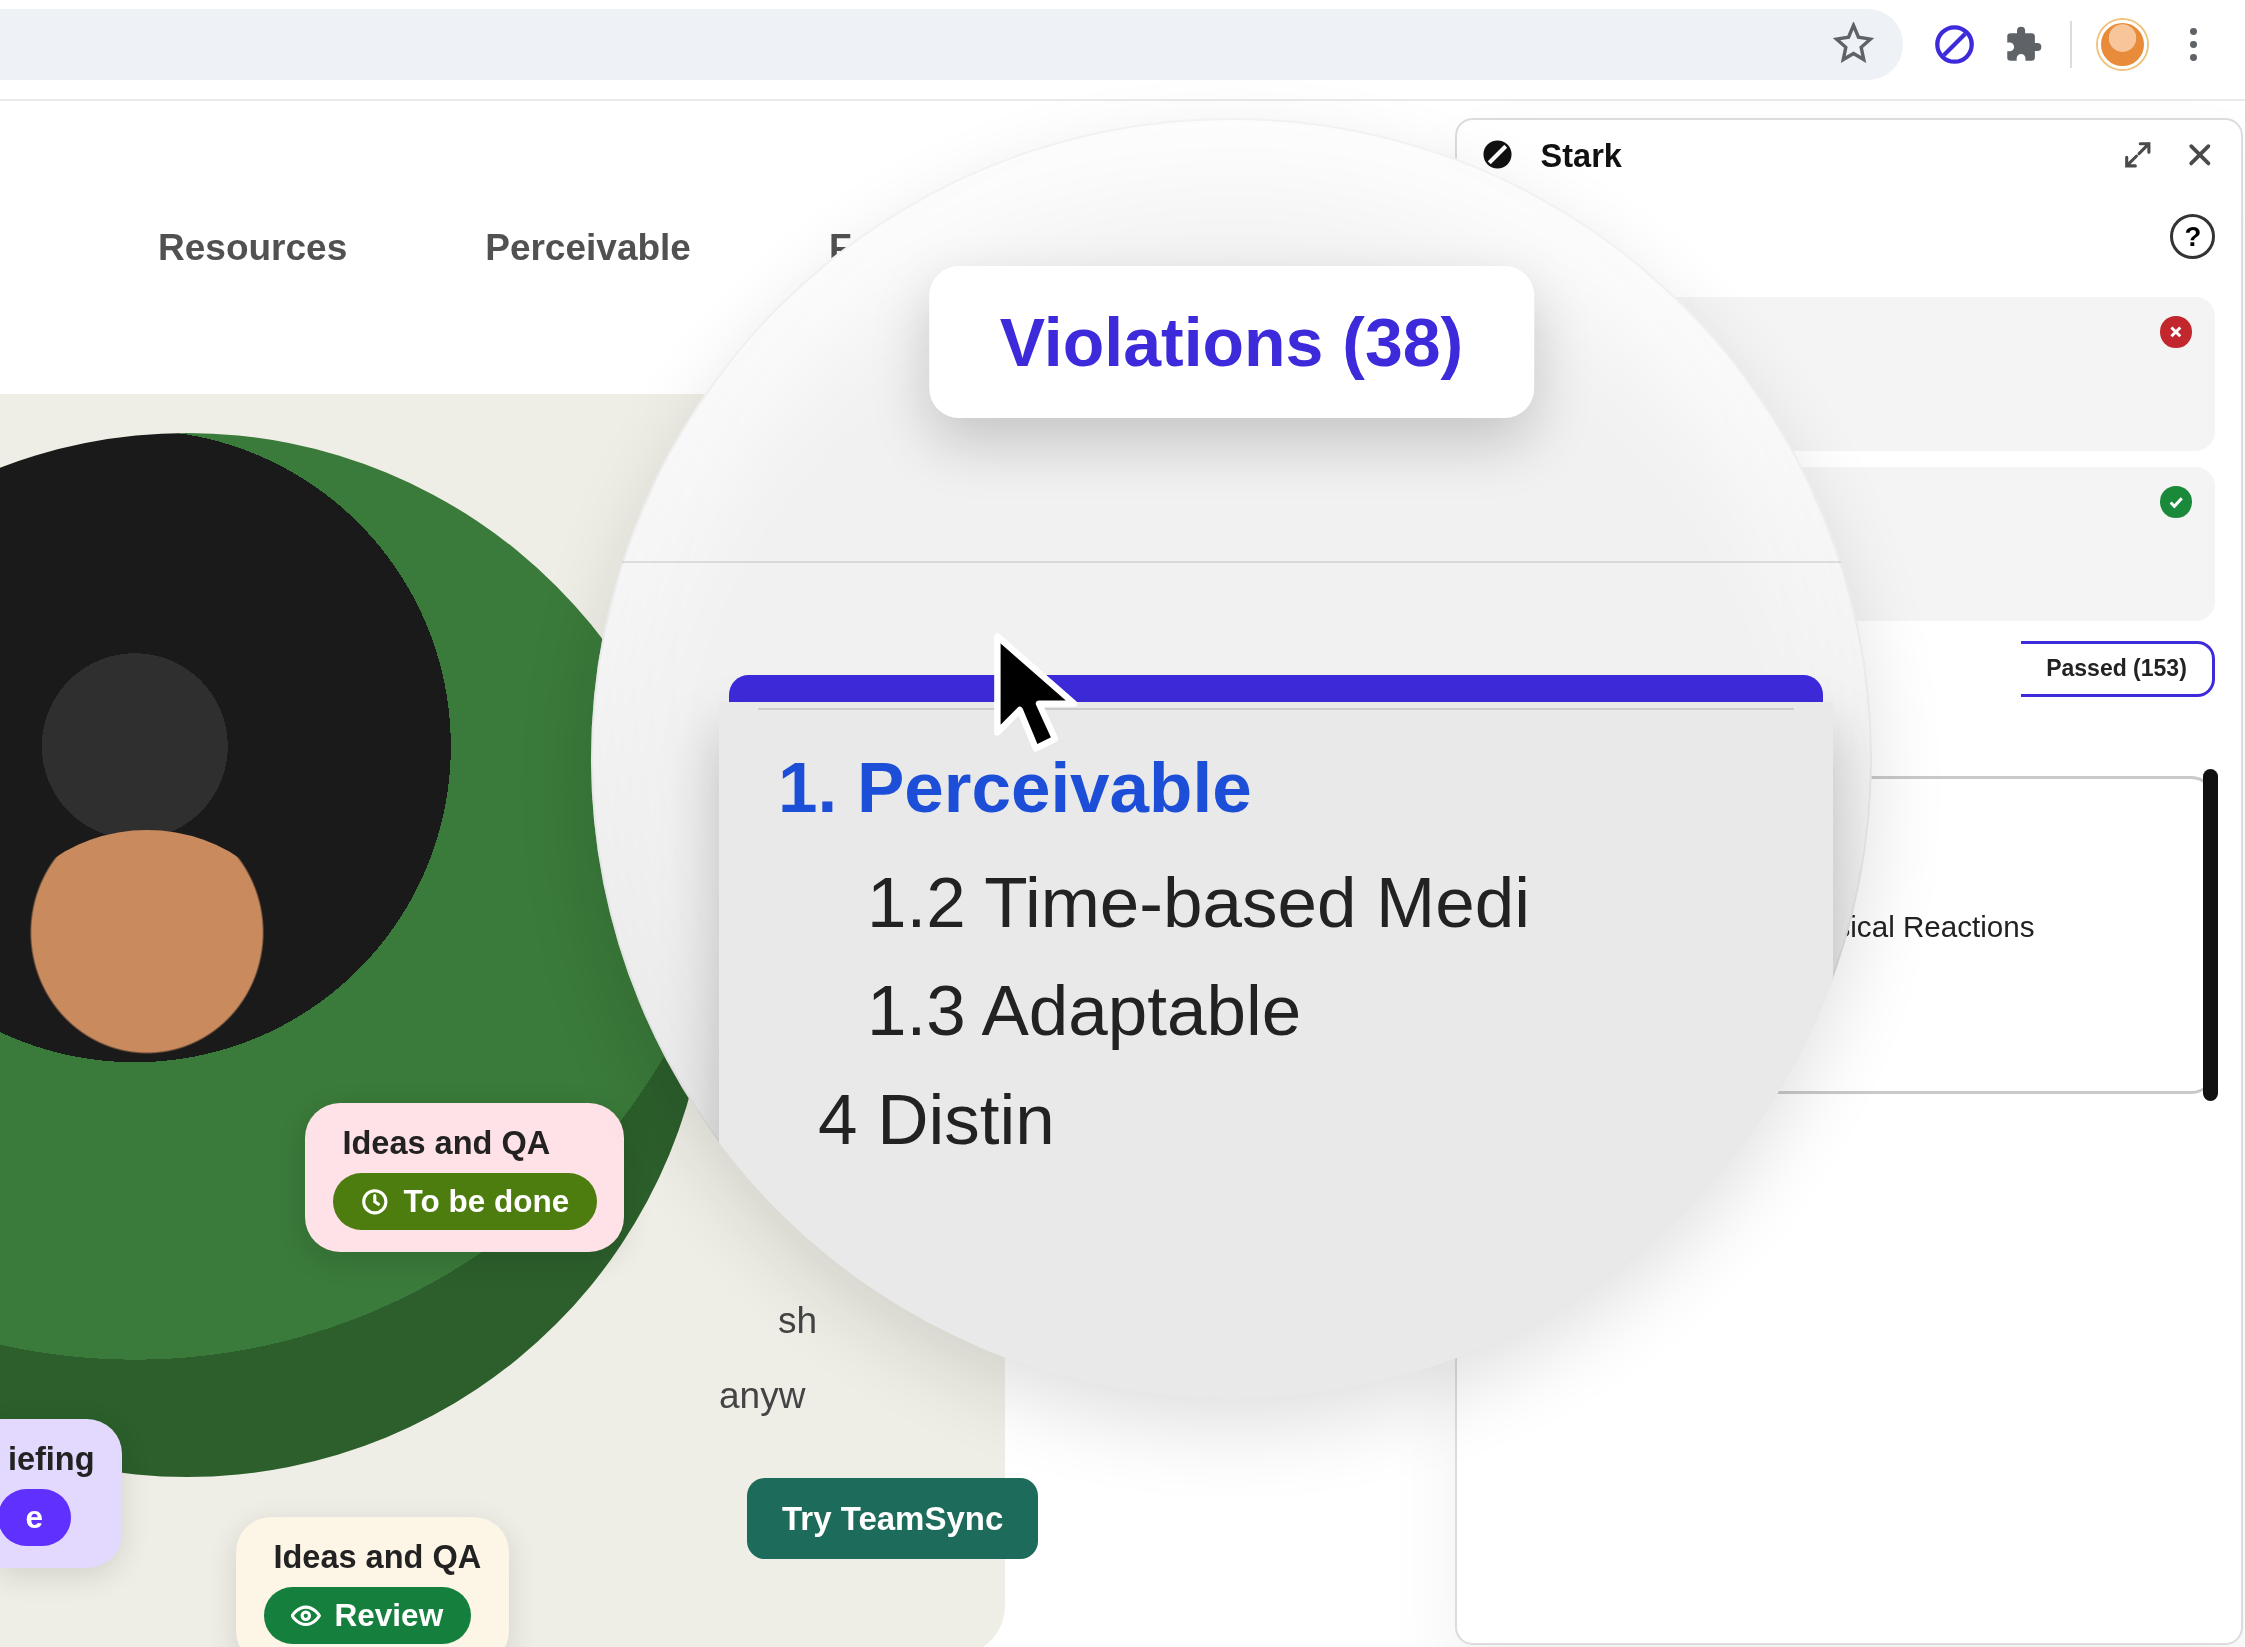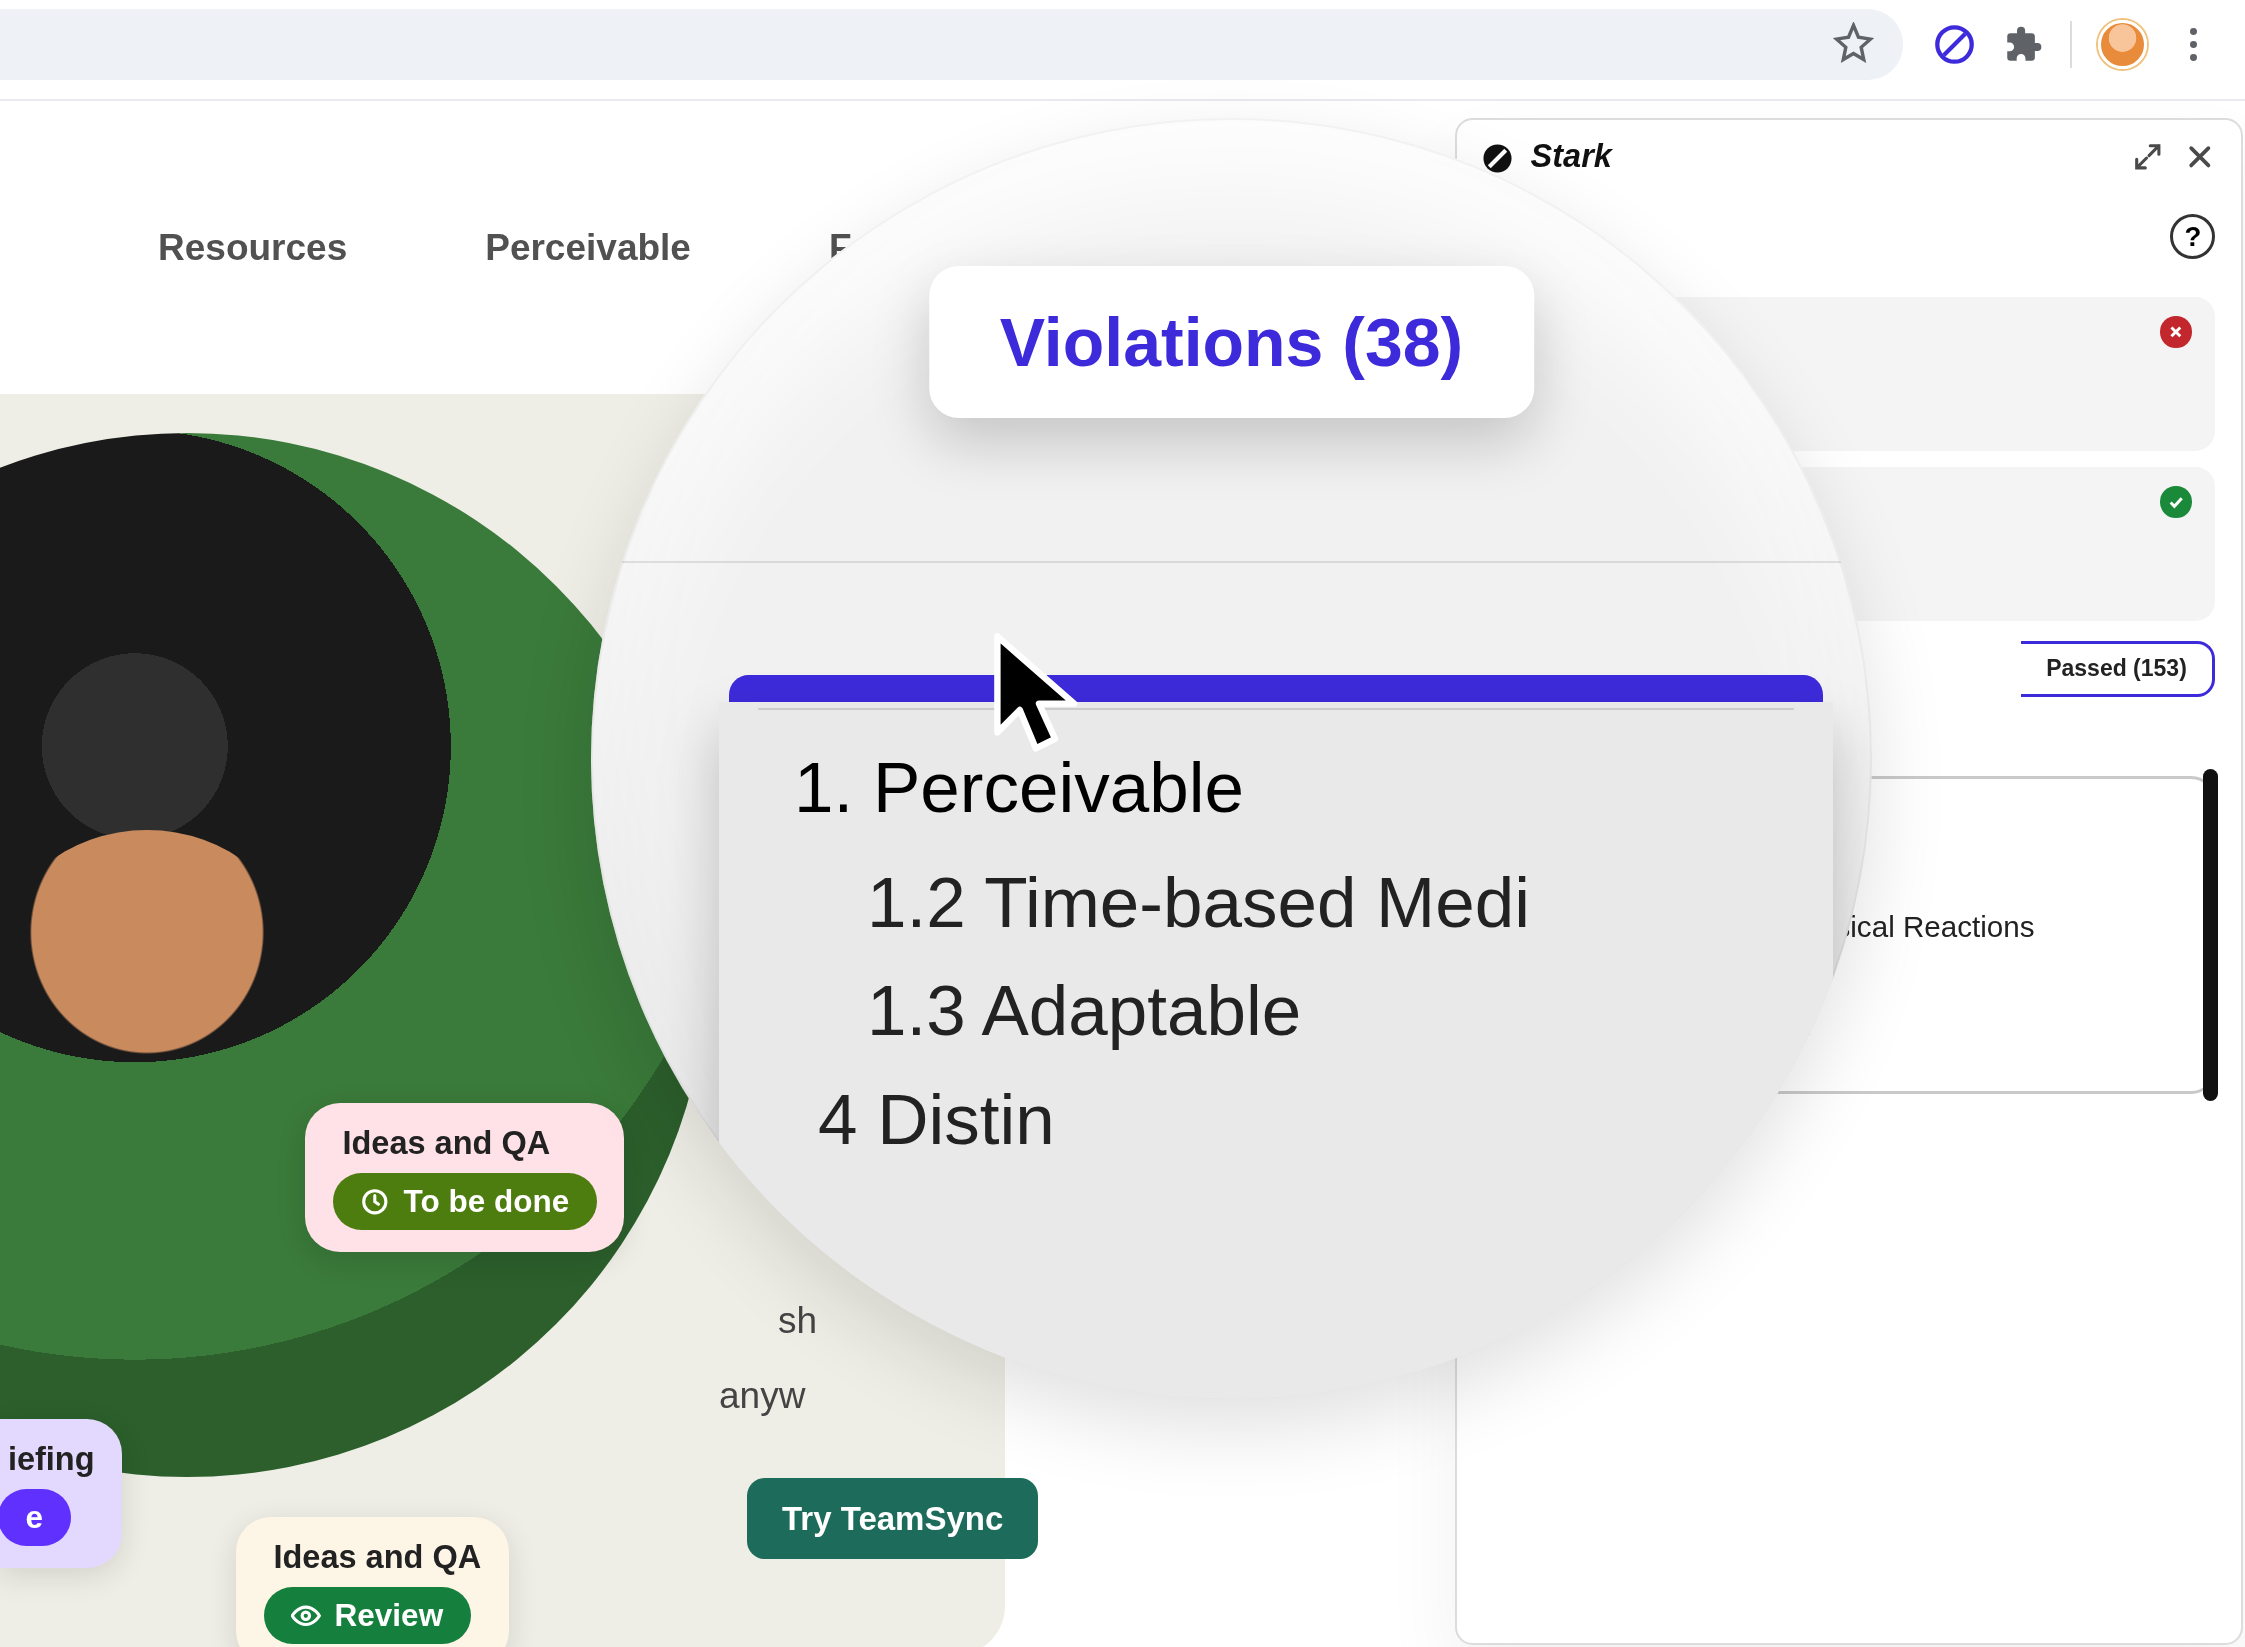--- a/index.html
+++ b/index.html
@@ -41,21 +41,21 @@
   .pill.purple { background: #6030ff; }
   .pill.orange { background: #15803d; }
   .pill svg { width: 29.6px; height: 29.6px; }
 
   #chip-pink { top: 1103px; left: 305px; }
   #chip-lav  { top: 1419px; left: -2px; }
   #chip-cream{ top: 1517px; left: 236px; }
 
   
   .stark-panel { position: absolute; top: 118px; right: 2px; width: 788px; height: 1527px; background: #fff; border: 2px solid #dcdcdc; border-radius: 17.7px; box-shadow: 0 39px 79px rgba(0,0,0,.06); padding: 17.7px 0; }
-  .stark-header { display: flex; align-items: flex-end; padding: 0 23.6px 13.8px 23.6px; gap: 17px; font-style: italic; }
+  .stark-header { display: flex; align-items: flex-start; padding: 0 23.6px 13.8px 23.6px; gap: 27px; }
   .stark-logo { width: 33px; height: 33px; }
   .stark-title { font-size: 32.5px; font-weight: 800; color: #111; flex: 1; }
   .stark-collapse, .stark-close { width: 35px; height: 35px; display:flex; align-items:center; justify-content:center; color:#4a4a4a; }
   .stark-toolbar { display:flex; align-items:center; justify-content:flex-end; gap: 17.7px; padding: 25.6px 25.6px 21.7px 25.6px; }
   .wcag-select { display:flex; align-items:center; gap: 15.8px; border: 3px solid #8c8c8c; border-radius: 13.8px; padding: 9.9px 13.8px 9.9px 21.7px; font-size: 29.6px; font-weight: 600; color:#222; }
   .wcag-chev { width: 33px; height: 33px; background:#3d2bdb; border-radius: 7.9px; display:flex; align-items:center; justify-content:center; }
   .wcag-chev svg { width: 17.7px; height:17.7px; stroke:#fff; stroke-width:3; fill:none;}
   .help-btn { width: 45px; height: 45px; border: 3px solid #333; border-radius: 50%; display:flex; align-items:center; justify-content:center; font-size: 27.6px; font-weight: 800; }
 
   .stat-card { margin: 15.8px 25.6px; background:#f4f4f4; border-radius: 19.7px; padding: 19.7px 25.6px; display:flex; flex-direction:column; gap:3.9px; position:relative;}
@@ -99,21 +99,21 @@
 
   .lens-sep { position:absolute; top: 443px; left: 0; right: 0; height: 2px; background: rgba(0,0,0,.10);}
 
   .dropdown-frame { position:absolute; top: 557px; left: 138px; right: 49px; height: 27.6px; background:#3d2bdb; border-radius: 19.7px 19.7px 0 0;}
   .dropdown { position:absolute; top: 584px; left: 128px; right: 39px; bottom: -59px; background:#e9e9e9; border-radius: 0 0 19.7px 19.7px; box-shadow: 0 29.6px 59px rgba(0,0,0,.22); }
 
   .dd-item { font-size: 71px; padding: 25.6px 59px; white-space:nowrap;}
   .dd-item.active { background:#5b8ff9; color:#fff; border-radius: 11.8px; margin: 19.7px 17.7px; padding: 23.6px 39px; font-weight: 500;}
   .dd-item.active .check { margin-right: 17.7px; }
   .dd-sep { height: 2px; background: rgba(0,0,0,.12); margin: 5.9px 39px 17.7px 39px;}
-  .dd-cat { font-size: 71px; color:#000000; padding: 19.7px 59px; font-weight: 400; margin-left: 16px;}
+  .dd-cat { font-size: 71px; color:#1d4ed8; padding: 19.7px 59px; font-weight: 700;}
   .dd-sub { font-size: 71px; color:#222; padding: 13.8px 59px 13.8px 148px; font-weight: 500;}
 
   .cursor { position:absolute; top: 630px; left: 985px; width: 108px; height: 128px; }
   .cursor svg { width: 100%; height: 100%; }
 
   
   .debris { position:absolute; font-size: 37px; color:#444; font-weight:500;}
   #debris1 { top: 1300px; left: 778px; }
   #debris2 { top: 1375px; left: 719px; }
 

